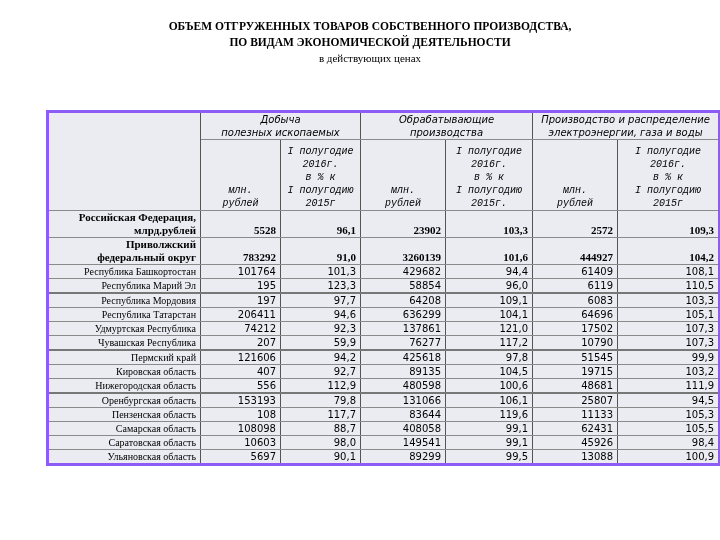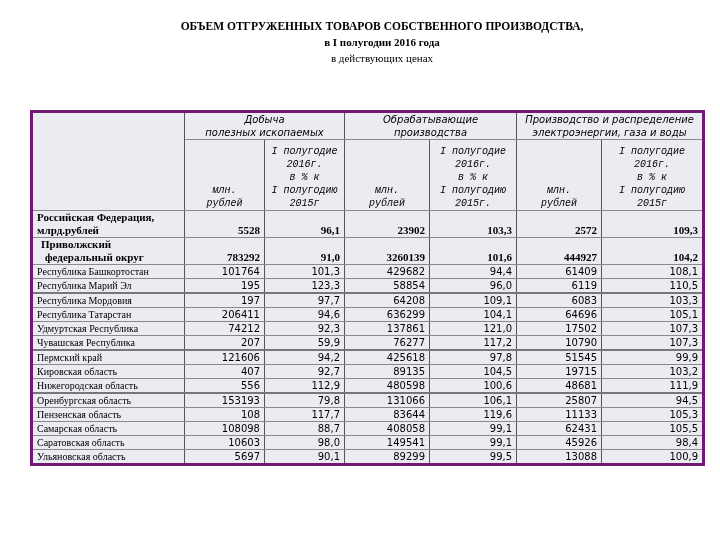--- a/index.html
+++ b/index.html
@@ -1,52 +1,52 @@
 <!DOCTYPE html>
 <html><head>
 <meta charset="utf-8">
 <style>
   html, body { margin: 0; padding: 0; }
   body {
     width: 720px; height: 540px; background: #ffffff; position: relative; overflow: hidden;
     font-family: "DejaVu Serif", serif; color: #000;
   }
   .title-block {
-    position: absolute; left: 172px; top: 18px; width: 420px; text-align: center;
+    position: absolute; left: 160px; top: 18px; width: 420px; text-align: center;
   }
   .title-line {
     font-family: "Liberation Serif", serif; font-weight: bold; font-size: 11.5px; line-height: 16px;
     letter-spacing: 0px; white-space: nowrap;
   }
   .title-sub { font-family: "Liberation Serif", serif; font-weight: bold; font-size: 11px; line-height: 16px; }
   .title-note { font-family: "Liberation Serif", serif; font-size: 11px; line-height: 16px; }
 
   table.data {
-    position: absolute; left: 30px; top: 110px; width: 672px;
-    border-collapse: collapse; border: 3px solid #701a75;
+    position: absolute; left: 46px; top: 110px; width: 672px;
+    border-collapse: collapse; border: 3px solid #8b5cf6;
     background: #eaecf2; table-layout: fixed;
   }
   table.data td, table.data th {
     border-left: 1px solid #555; border-right: 1px solid #555;
     border-top: 1px solid #8a8a8a; border-bottom: 1px solid #8a8a8a;
     padding: 0 4px; font-size: 10px; line-height: 13px; vertical-align: bottom;
   }
   th.grp {
     font-family: "DejaVu Sans", sans-serif; font-style: italic; font-weight: normal;
     font-size: 9.5px; line-height: 12px; text-align: center; vertical-align: top;
     height: 26px; padding-top: 1px;
   }
   th.sub {
     font-family: Liberation Mono, monospace; font-style: italic; font-weight: normal;
     font-size: 9.5px; line-height: 12px; text-align: center; vertical-align: top;
     height: 70px; padding-top: 2px; margin-top: 44px;
   }
   th.corner { background: #eaecf2; }
   td.name {
-    font-family: "Liberation Serif", serif; font-size: 11px; text-align: left; white-space: nowrap;
+    font-family: "Liberation Serif", serif; font-size: 11px; text-align: right; white-space: nowrap;
     padding-left: 4px;
   }
   td.num {
     font-family: "DejaVu Sans", sans-serif; font-size: 10px; text-align: right; padding-right: 20px;
     white-space: nowrap;
   }
   td.pct {
     font-family: "DejaVu Sans", sans-serif; font-size: 10px; text-align: right; padding-right: 18px;
     white-space: nowrap;
   }
@@ -54,21 +54,21 @@
   tr.tall td { height: 26px; }
   tr.row td { height: 13px; }
   tr.sep td { border-top: 2px solid #777; }
   .name-line { display: block; }
 </style>
 </head>
 <body>
 
 <div class="title-block">
   <div class="title-line">ОБЪЕМ ОТГРУЖЕННЫХ ТОВАРОВ СОБСТВЕННОГО ПРОИЗВОДСТВА,</div>
-  <div class="title-sub">в I полугодии 2016 года</div>
+  <div class="title-line">ПО ВИДАМ ЭКОНОМИЧЕСКОЙ ДЕЯТЕЛЬНОСТИ</div>
   <div class="title-note">в действующих ценах</div>
 </div>
 
 <table class="data">
   <colgroup>
     <col style="width:153px">
     <col style="width:80px">
     <col style="width:80px">
     <col style="width:85px">
     <col style="width:87px">

